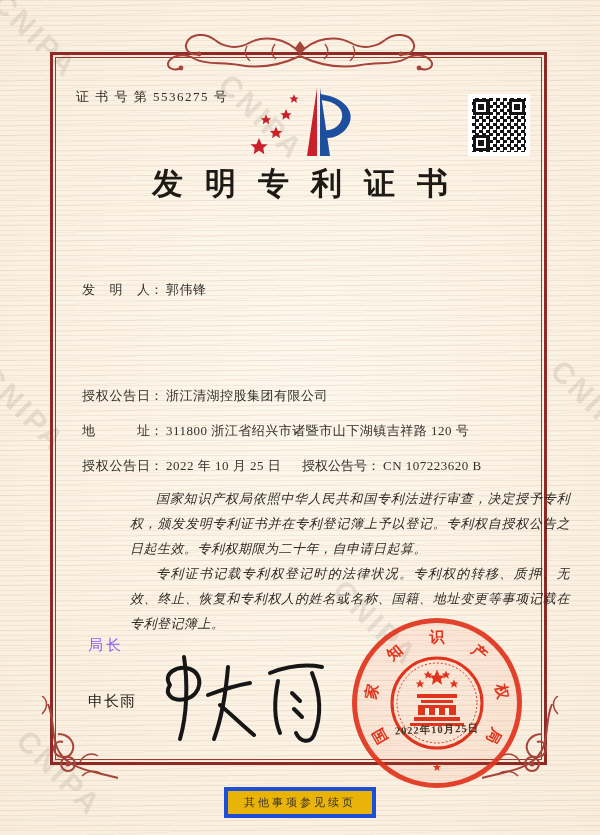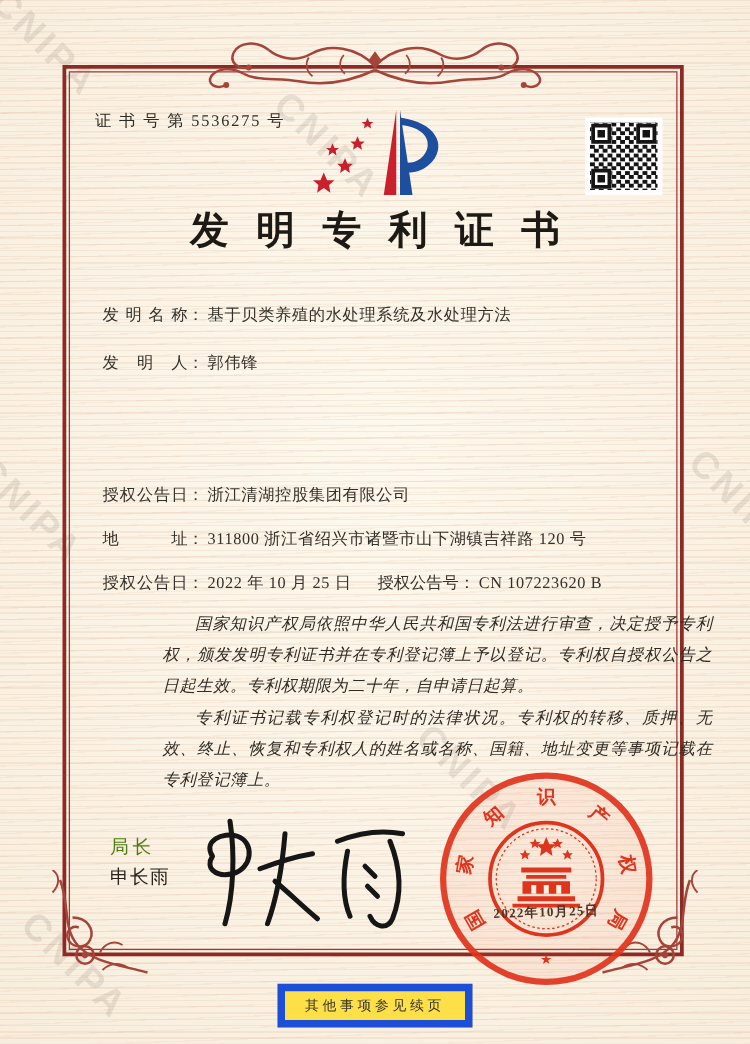--- a/index.html
+++ b/index.html
@@ -42,21 +42,21 @@
   .row{position:absolute;left:82px;font-size:13px;color:#33302a;white-space:nowrap;}
   .row .lbl{display:inline-block;width:68px;text-align:justify;text-align-last:justify;vertical-align:top;}
   .row .val{padding-left:3px;letter-spacing:0.5px;}
   .row .pair2{position:absolute;left:220px;top:0;}
   .r0{top:243px}.r1{top:281px}.r2{top:316px}.r3{top:351px}.r4{top:387px}.r5{top:422px}.r6{top:457px}
   .paras{position:absolute;left:82px;top:486px;width:440px;margin-left:48px;}
   .paras p{
     margin:0;font-size:13px;line-height:25px;text-indent:2em;
     font-style:italic;color:#2e2a24;letter-spacing:0.5px;text-align:justify;
   }
-  .sig-role{position:absolute;left:88px;top:668px;font-size:15px;letter-spacing:3px;color:#4d7c0f;font-family:"Liberation Sans","DejaVu Sans",sans-serif;}
+  .sig-role{position:absolute;left:88px;top:636px;font-size:15px;letter-spacing:3px;color:#8b5cf6;font-family:"Liberation Sans","DejaVu Sans",sans-serif;}
   .sig-name{position:absolute;left:88px;top:692px;font-size:15px;letter-spacing:1px;color:#26231d;font-family:"Liberation Sans","DejaVu Sans",sans-serif;}
   .handwriting{position:absolute;left:142px;top:645px;}
   .seal{
     position:absolute;left:352px;top:618px;width:170px;height:170px;z-index:5;
     border:5px solid rgba(224,52,29,0.92);border-radius:50%;box-sizing:border-box;
     background:radial-gradient(circle, rgba(255,90,60,0.05), rgba(255,90,60,0.10));
   }
   .ring-ch{
     position:absolute;left:calc(50% - 9px);top:calc(50% - 9px);width:18px;height:18px;
     display:flex;align-items:center;justify-content:center;
@@ -68,21 +68,21 @@
     transform:translateY(64px);font-size:11px;color:#df341d;
   }
   .emblem{position:absolute;left:50%;top:50%;transform:translate(-50%,-50%);}
   .seal-date{
     position:absolute;left:0;right:0;top:100px;text-align:center;
     font-size:10.5px;font-weight:600;color:#453729;letter-spacing:1px;transform:rotate(-2deg);
   }
   .page-num{position:absolute;left:0;right:0;top:750px;text-align:center;font-size:11px;letter-spacing:2px;color:#3d372f;}
   .foot-note{
     position:absolute;left:50%;top:787px;transform:translateX(-50%);
-    padding:4px 16px;border:6px solid #1d4ed8;background:#fde047;
+    padding:4px 16px;border:4px solid #1d4ed8;background:#eab308;
     font-size:11px;letter-spacing:3px;color:#33302a;white-space:nowrap;
   }
 </style>
 </head>
 <body>
 
 <div class="page">
 
   <span class="wm" style="left:-18px;top:18px">CNIPA</span>
   <span class="wm" style="left:208px;top:100px">CNIPA</span>
@@ -156,23 +156,20 @@
 
     <div class="qr">
       <div class="qr-bg"></div>
       <span class="finder f-tl"></span>
       <span class="finder f-tr"></span>
       <span class="finder f-bl"></span>
     </div>
 
     <div class="title">发明专利证书</div>
 
-    <div class="row r0">
-      <span class="lbl">发明名称</span><span>：</span><span class="val">基于贝类养殖的水处理系统及水处理方法</span>
-    </div>
     <div class="row r1">
       <span class="lbl">发明人</span><span>：</span><span class="val">郭伟锋</span>
     </div>
     <div class="row r4">
       <span class="lbl">授权公告日</span><span>：</span><span class="val">浙江清湖控股集团有限公司</span>
     </div>
     <div class="row r5">
       <span class="lbl">地址</span><span>：</span><span class="val">311800 浙江省绍兴市诸暨市山下湖镇吉祥路 120 号</span>
     </div>
     <div class="row r6">

